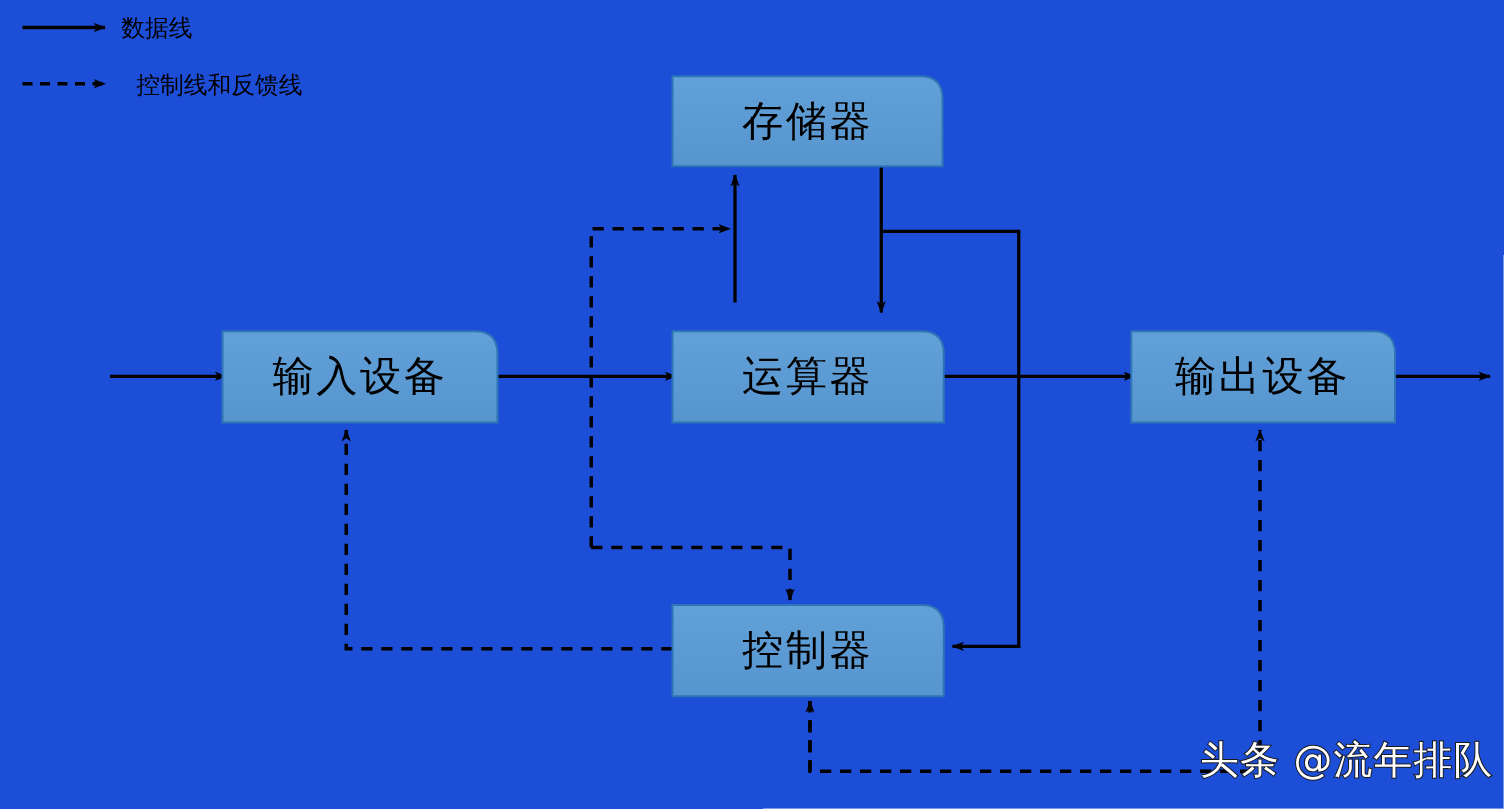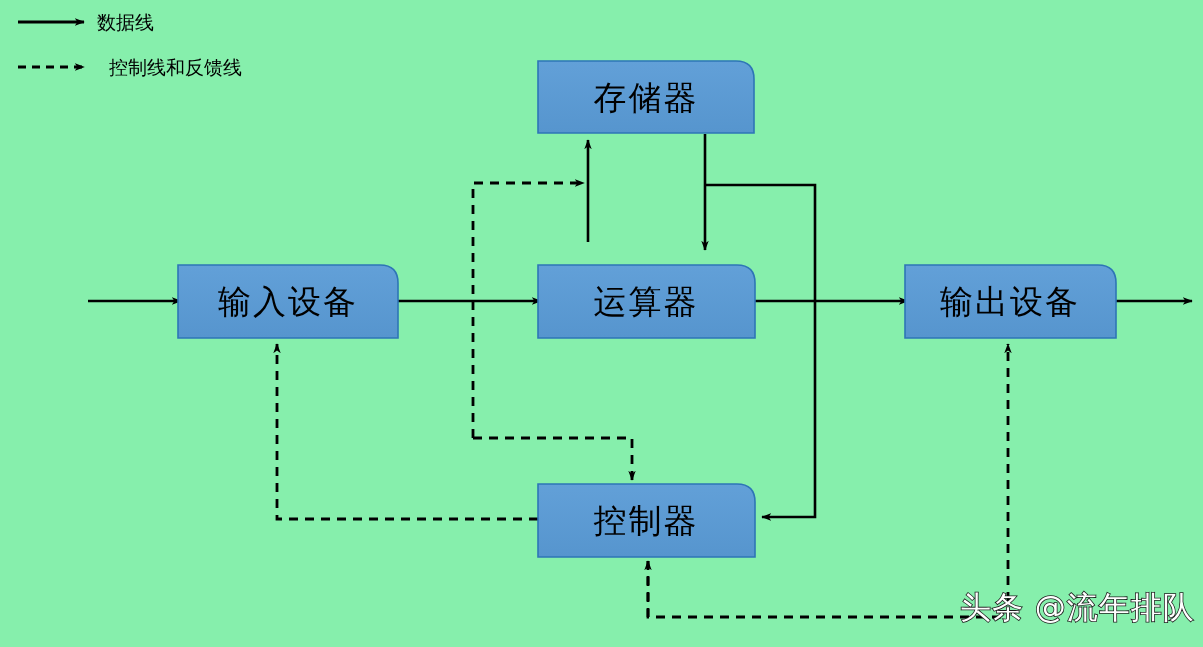--- a/index.html
+++ b/index.html
@@ -7,21 +7,21 @@
     padding: 0;
     background: #ffffff;
   }
   body {
     font-family: "Liberation Serif", "DejaVu Serif", serif;
   }
   #canvas {
     position: relative;
     width: 1203px;
     height: 647px;
-    background: #86efac;
+    background: #1d4ed8;
     overflow: hidden;
   }
   svg.diagram {
     position: absolute;
     left: 0;
     top: 0;
     width: 1203px;
     height: 647px;
   }
   .legend-label {

